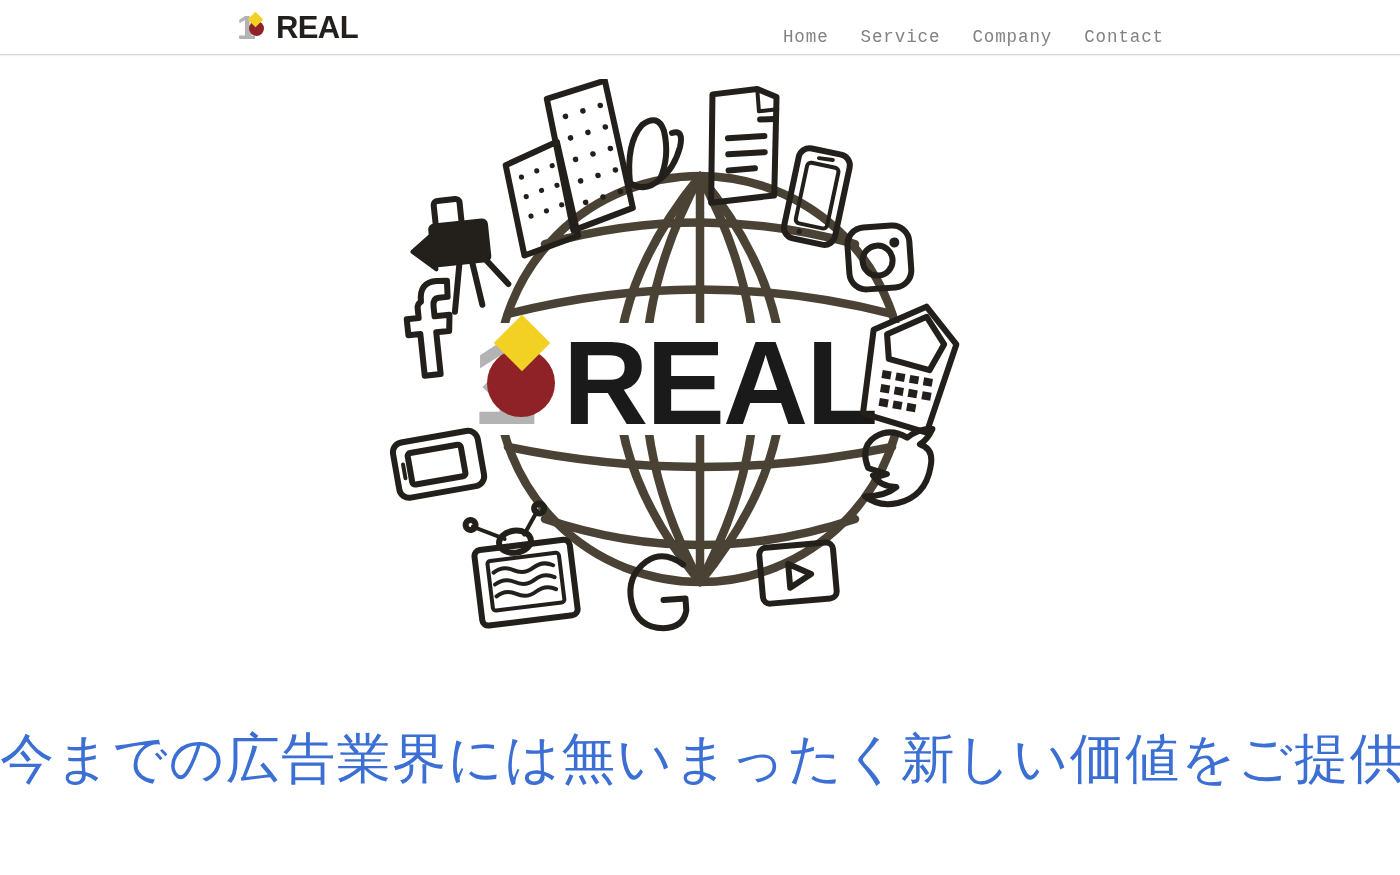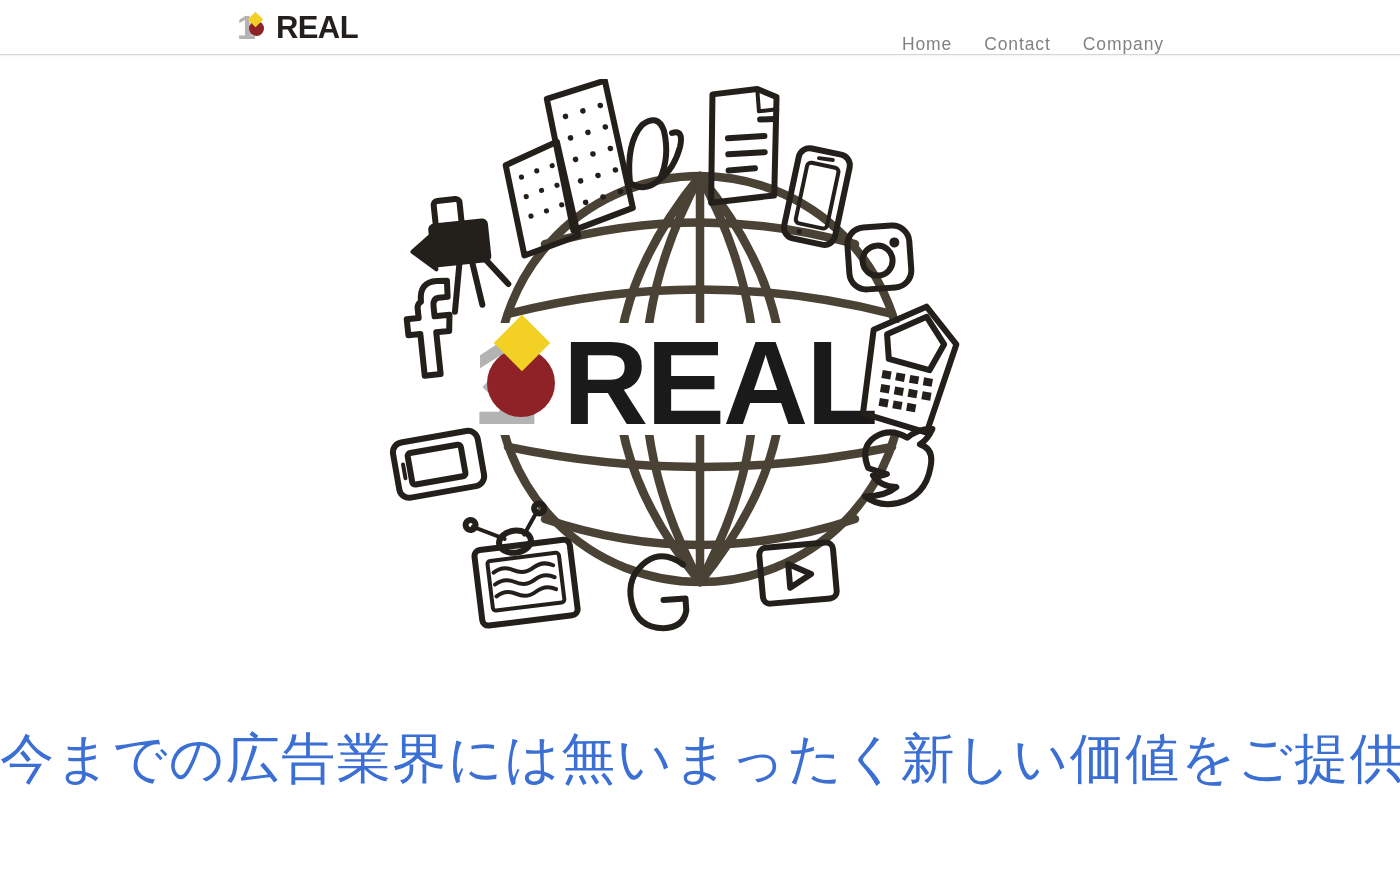--- a/index.html
+++ b/index.html
@@ -93,25 +93,26 @@
     color: #231f1c;
     letter-spacing: -0.6px;
     margin-left: 1px;
     line-height: 32px;
   }
 
   
   .main-nav {
     position: absolute;
     right: 220px;
-    top: 16px;
+    top: 9px;
     height: 57px;
     display: flex;
     align-items: center;
     gap: 0;
+    font-family: Liberation Mono, monospace;
   }
   .nav-link {
     color: #828282;
     font-size: 17.5px;
     letter-spacing: 0.9px;
     text-decoration: none;
     padding: 0 16px;
     line-height: 57px;
     white-space: nowrap;
   }
@@ -160,22 +161,23 @@
       <span class="brand-one">1</span>
       <span class="brand-tick"></span>
       <span class="brand-drop"></span>
       <span class="brand-diamond"></span>
     </span>
     <span class="brand-word">REAL</span>
   </a>
 
   <nav class="main-nav">
     <a class="nav-link" href="#">Home</a>
+    <a class="nav-link" href="#">Service</a>
+    <a class="nav-link" href="#">Company</a>
     <a class="nav-link" href="#">Contact</a>
-    <a class="nav-link" href="#">Company</a>
   </nav>
 </header>
 
 <main class="hero">
 
   <div class="hero-art-wrap">
     <svg class="hero-art" viewBox="0 0 640 600" xmlns="http://www.w3.org/2000/svg">
       <defs>
         <style>
           .ink  { fill:none; stroke:#2b2620; stroke-width:7; stroke-linecap:round; stroke-linejoin:round; }

